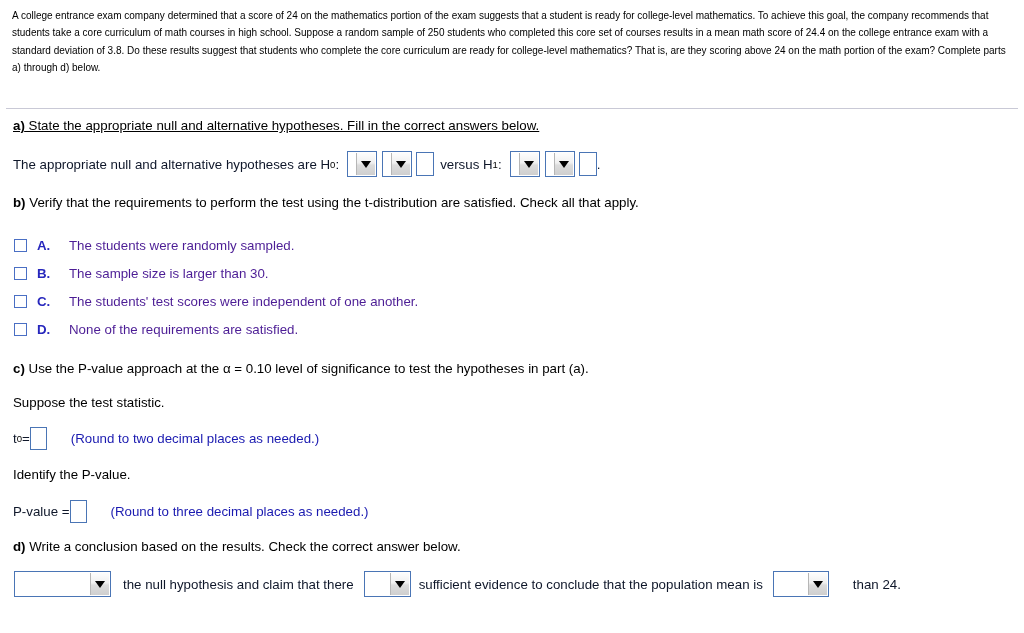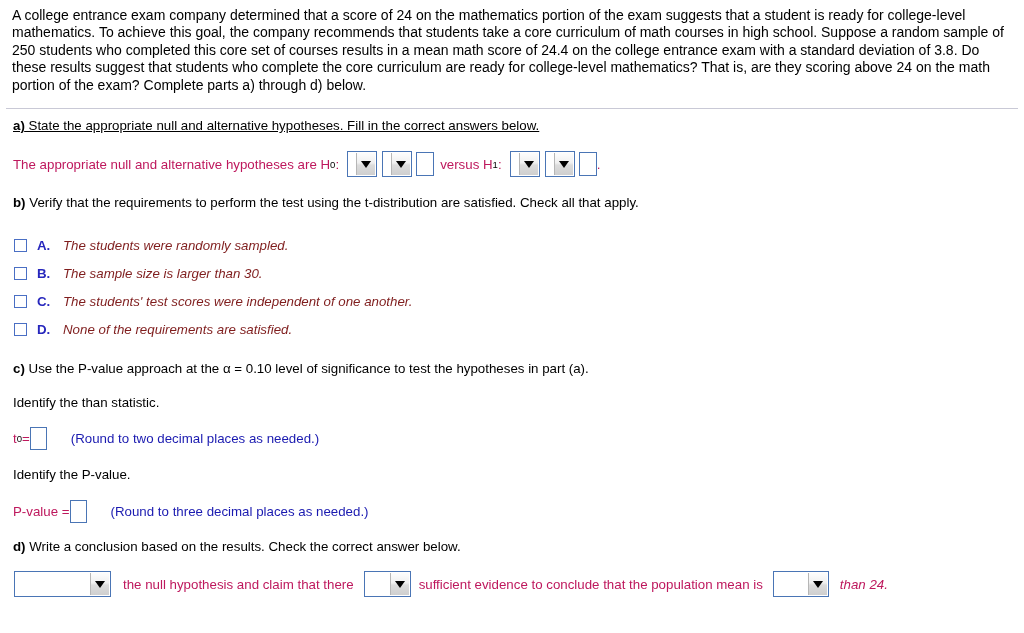--- a/index.html
+++ b/index.html
@@ -22,21 +22,21 @@
     height: 633px;
   }
 
   
   .problem-statement {
     position: absolute;
     left: 12px;
     top: 7px;
     width: 1004px;
     line-height: 17.4px;
-    font-size: 14px;
+    font-size: 10px;
     color: #000;
     text-align: left;
   }
 
   .divider {
     position: absolute;
     left: 6px;
     top: 108px;
     width: 1012px;
     height: 1px;
@@ -136,31 +136,30 @@
     flex: 0 0 auto;
   }
   .choice-letter {
     color: #2727bd;
     font-weight: bold;
     margin-left: 10px;
     width: 20px;
     flex: 0 0 auto;
   }
   .choice-text {
-    margin-left: 6px;
-    color: #7f1d1d;
-    font-style: italic;
+    margin-left: 12px;
+    color: #4c1d95;
   }
 
   .hint {
     color: #1a1ab0;
     margin-left: 24px;
   }
 
-  .lbl { color: #be185d; }
+  .lbl { color: #0f172a; }
   .gap-l { margin-left: 6px; }
   sub { font-size: 0.72em; vertical-align: -0.25em; }
 </style>
 </head>
 <body>
 
 <div class="page">
 
   <div class="problem-statement">A college entrance exam company determined that a score of 24 on the mathematics portion of the exam suggests that a student is ready for college-level mathematics. To achieve this goal, the company recommends that students take a core curriculum of math courses in high school. Suppose a random sample of 250 students who completed this core set of courses results in a mean math score of 24.4 on the college entrance exam with a standard deviation of 3.8. Do these results suggest that students who complete the core curriculum are ready for college-level mathematics? That is, are they scoring above 24 on the math portion of the exam? Complete parts a) through d) below.</div>
 
@@ -230,21 +229,21 @@
   <div class="choice" style="top:322px;">
     <span class="checkbox"></span>
     <span class="choice-letter">D.</span>
     <span class="choice-text">None of the requirements are satisfied.</span>
   </div>
 
   <div class="q-head" style="top:360px;">
     <b>c)</b><span> Use the P-value approach at the α = 0.10 level of significance to test the hypotheses in part (a).</span>
   </div>
 
-  <div class="plain-line" style="top:394px;">Identify the than statistic.</div>
+  <div class="plain-line" style="top:394px;">Suppose the test statistic.</div>
 
   <div class="row" style="left:13px; top:427px;">
     <span class="lbl">t</span>
       <sub>0</sub>
       <span class="lbl"> = </span>
     <span class="textbox tb-ans"></span>
     <span class="hint">(Round to two decimal places as needed.)</span>
   </div>
 
   <div class="plain-line" style="top:466px;">Identify the P-value.</div>
@@ -272,16 +271,16 @@
           <span class="arrow"></span>
         </span>
     </span>
     <span class="lbl" style="margin-left:8px;">sufficient evidence to conclude that the population mean is</span>
 
     <span class="dropdown dd-wide3" style="margin-left:10px;">
       <span class="ddbtn">
           <span class="arrow"></span>
         </span>
     </span>
-    <span class="lbl" style="margin-left:11px;font-style:italic;">than 24.</span>
+    <span class="lbl" style="margin-left:24px;">than 24.</span>
   </div>
 
 </div>
 
 </body></html>

